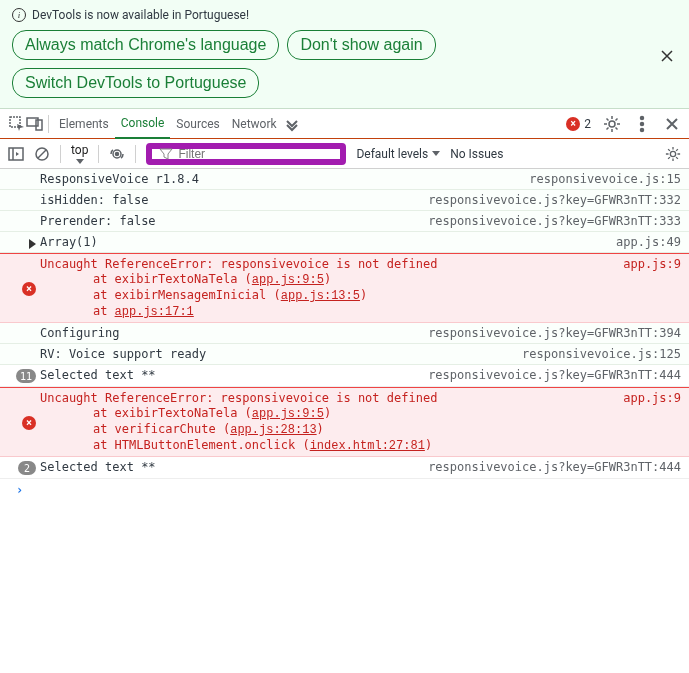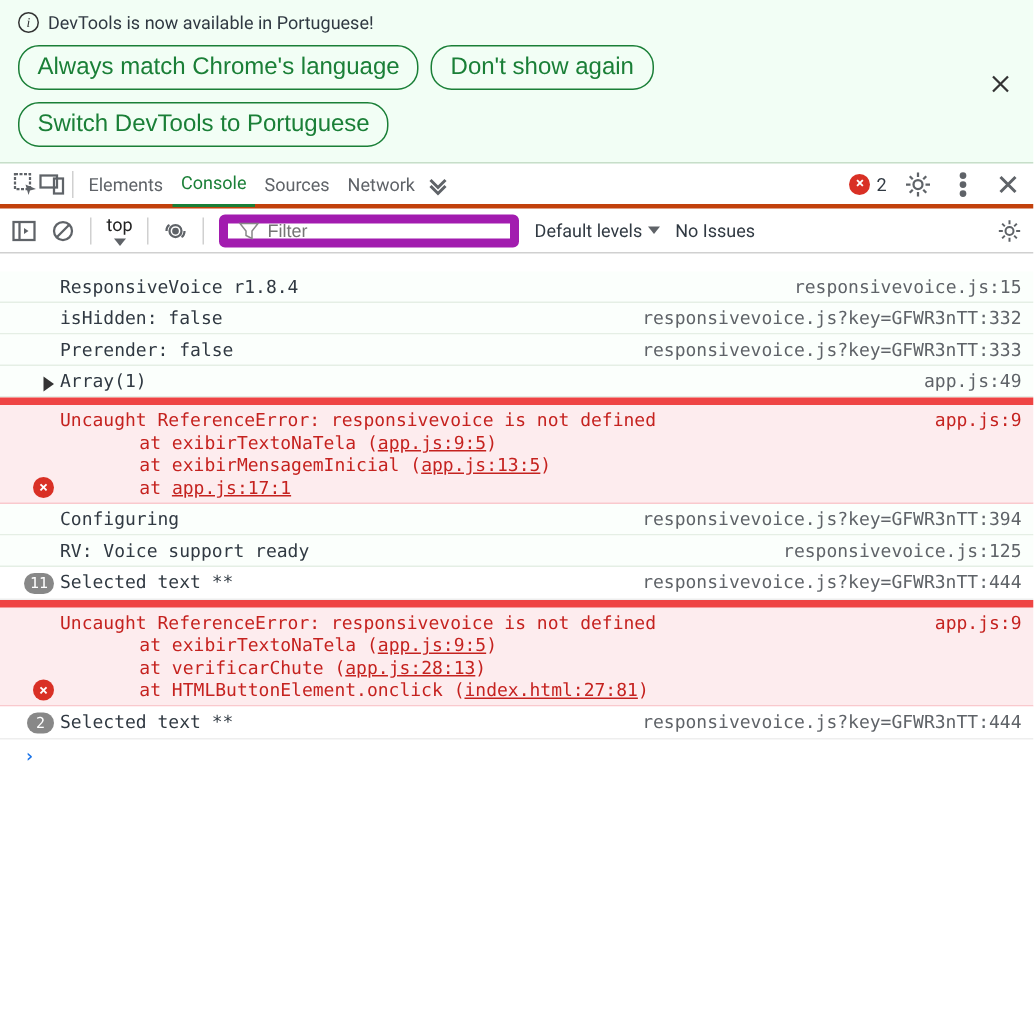--- a/index.html
+++ b/index.html
@@ -3,50 +3,50 @@
 <meta charset="utf-8">
 <style>
 * { box-sizing: border-box; margin: 0; padding: 0; }
 body { font-family: -apple-system, "Segoe UI", Roboto, sans-serif; font-size: 12px; background: #fff; color: #303942; width: 689px; }
 .banner { background: #f2fef5; border-bottom: 1px solid #c7dec9; padding: 8px 12px 10px 12px; position: relative; }
 .banner-title { display: flex; align-items: center; gap: 6px; margin-bottom: 8px; }
 .info-icon { width: 14px; height: 14px; border: 1px solid #333; border-radius: 50%; display: flex; align-items: center; justify-content: center; font-size: 9px; font-style: italic; font-family: serif; color: #333; }
 .banner-buttons { display: flex; flex-wrap: wrap; gap: 8px; }
 .pill-btn { border: 1px solid #1a7f37; color: #1a7f37; background: transparent; border-radius: 14px; padding: 5px 12px; font-size: 16px; cursor: pointer; }
 .banner-close { position: absolute; right: 14px; top: 48px; width: 16px; height: 16px; cursor: pointer; stroke: #333; }
-.tabs { display: flex; align-items: center; border-bottom: 3px solid #c2410c; height: 30px; padding: 0 8px; }
+.tabs { display: flex; align-items: center; border-bottom: 1px solid #c2410c; height: 30px; padding: 0 8px; }
 .tab-icon { width: 18px; height: 18px; fill: none; stroke: #5f6368; stroke-width: 1.5; cursor: pointer; }
 .tab-sep { width: 1px; height: 18px; background: #d0d0d0; margin: 0 4px; }
 .tab { color: #5f6368; padding: 0 6px; height: 30px; display: flex; align-items: center; cursor: pointer; }
 .tab.active { color: #1a7f37; border-bottom: 2px solid #1a7f37; }
 .tabs-right { margin-left: auto; display: flex; align-items: center; gap: 12px; }
 .error-count { display: flex; align-items: center; gap: 4px; }
 .error-dot { width: 14px; height: 14px; border-radius: 50%; background: #d93025; color: #fff; display: flex; align-items: center; justify-content: center; }
 .error-dot::before { content: "×"; font-size: 10px; font-weight: bold; }
 .toolbar { display: flex; align-items: center; border-bottom: 1px solid #d0d0d0; height: 30px; padding: 0 8px; gap: 10px; }
 .tool-icon { width: 16px; height: 16px; stroke: #5f6368; fill: none; stroke-width: 1.5; cursor: pointer; }
 .toolbar-sep { width: 1px; height: 18px; background: #d0d0d0; }
 .context-sel { display: flex; align-items: center; gap: 2px; color: #222; cursor: pointer; flex-direction: column; }
 .caret { width: 0; height: 0; border-left: 4px solid transparent; border-right: 4px solid transparent; border-top: 5px solid #5f6368; }
 .filter-box { flex: 1; max-width: 200px; height: 22px; border: 6px solid #a21caf; border-radius: 4px; display: flex; align-items: center; padding: 0 6px; gap: 4px; background: #fff; }
 .filter-box input { border: none; outline: none; flex: 1; font-size: 12px; color: #5f6368; background: transparent; }
 .levels { display: flex; align-items: center; gap: 4px; cursor: pointer; }
-.console-rows { font-family: Menlo, Consolas, monospace; font-size: 12px; margin-top: 12px; }
+.console-rows { font-family: Menlo, Consolas, monospace; font-size: 12px; }
 .row { display: flex; padding: 3px 8px; border-bottom: 1px solid #e5efe5; background: #fbfffc; min-height: 20px; }
 .row.plain { background: #fff; border-bottom: 1px solid #eee; }
-.row.error { background: #fdecee; border-top: 5px solid #ef4444; border-bottom: 1px solid #f9c9cd; color: #c5221f; }
-.gutter { width: 32px; flex-shrink: 0; display: flex; justify-content: flex-end; align-items: flex-end; padding-right: 4px; padding-top: 1px; }
+.row.error { background: #fdecee; border-top: 1px solid #ef4444; border-bottom: 1px solid #f9c9cd; color: #c5221f; }
+.gutter { width: 32px; flex-shrink: 0; display: flex; justify-content: flex-end; align-items: center; padding-right: 4px; padding-top: 1px; }
 .gutter .err-ic { width: 14px; height: 14px; border-radius: 50%; background: #d93025; color: #fff; display: flex; align-items: center; justify-content: center; font-size: 10px; font-weight: bold; }
 .gutter .err-ic::before { content: "×"; }
 .gutter .count-badge { min-width: 18px; height: 14px; border-radius: 7px; background: #888; color: #fff; font-size: 10px; display: flex; align-items: center; justify-content: center; padding: 0 4px; }
 .gutter .tri { width: 0; height: 0; border-top: 5px solid transparent; border-bottom: 5px solid transparent; border-left: 7px solid #333; margin-top: 3px; cursor: pointer; }
 .msg { flex: 1; white-space: pre-wrap; word-break: break-word; }
 .src { color: #5f6368; cursor: pointer; white-space: nowrap; margin-left: 8px; }
 .row.error .src { color: #c5221f; }
-.link { color: #5f6368; text-decoration: underline; cursor: pointer; }
+.link { color: #5f6368; text-decoration: underline; cursor: pointer; font-family: Liberation Mono, monospace; }
 .row.error .link { color: #c5221f; }
 .stack { display: flex; flex-direction: column; gap: 1px; }
 .stack-line { padding-left: 2em; }
 .prompt-row { display: flex; padding: 4px 8px; }
 .prompt-row .chev { color: #1a73e8; font-weight: bold; width: 32px; text-align: left; padding-left: 8px; }
 svg.ic { width: 16px; height: 16px; }
 </style>
 </head>
 <body>
 

